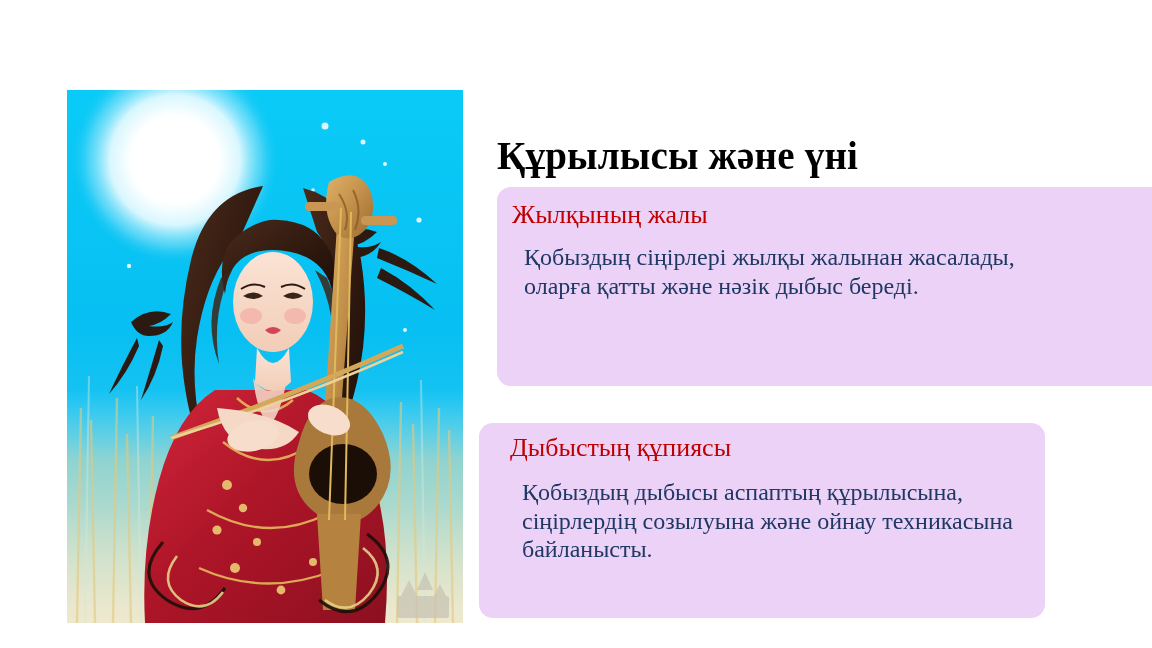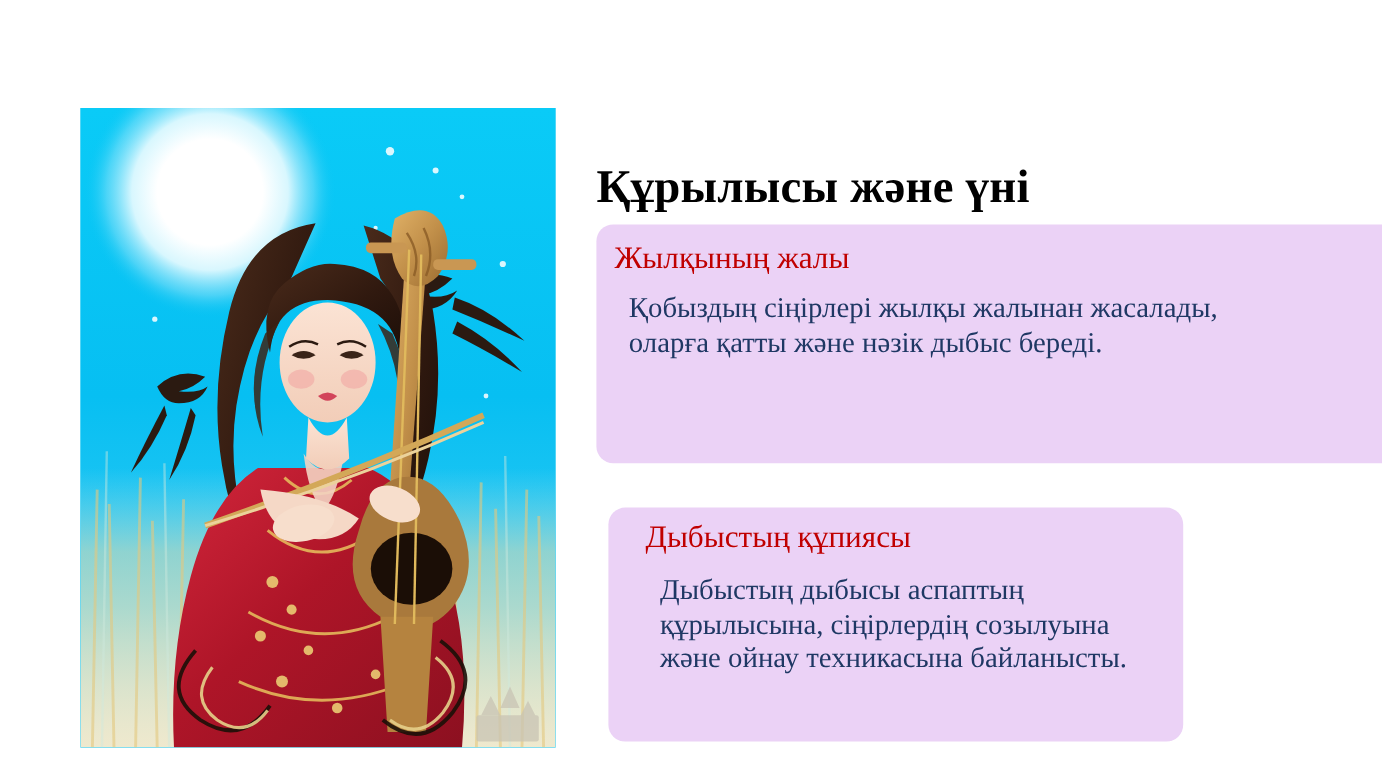--- a/index.html
+++ b/index.html
@@ -60,23 +60,23 @@
     box-sizing: border-box;
   }
   .card--one {
     left: 497px;
     top: 187px;
     width: 687px;
     height: 199px;
     padding: 12px 20px 14px 15px;
   }
   .card--two {
-    left: 507px;
+    left: 479px;
     top: 423px;
-    width: 479px;
+    width: 566px;
     height: 195px;
     padding: 9px 20px 14px 31px;
   }
 
   .card-heading {
     color: #C00000;
     font-size: 26px;
     line-height: 1.22;
     margin: 0 0 2px 0;
     font-weight: normal;
@@ -271,16 +271,16 @@
 
   <h1 class="slide-title">Құрылысы және үні</h1>
 
   <div class="card card--one">
     <p class="card-heading">Жылқының жалы</p>
     <p class="card-body">Қобыздың сіңірлері жылқы жалынан жасалады, оларға қатты және нәзік дыбыс береді.</p>
   </div>
 
   <div class="card card--two">
     <p class="card-heading">Дыбыстың құпиясы</p>
-    <p class="card-body">Дыбыстың дыбысы аспаптың құрылысына, сіңірлердің созылуына және ойнау техникасына байланысты.</p>
+    <p class="card-body">Қобыздың дыбысы аспаптың құрылысына, сіңірлердің созылуына және ойнау техникасына байланысты.</p>
   </div>
 
 </div>
 
 </body></html>

